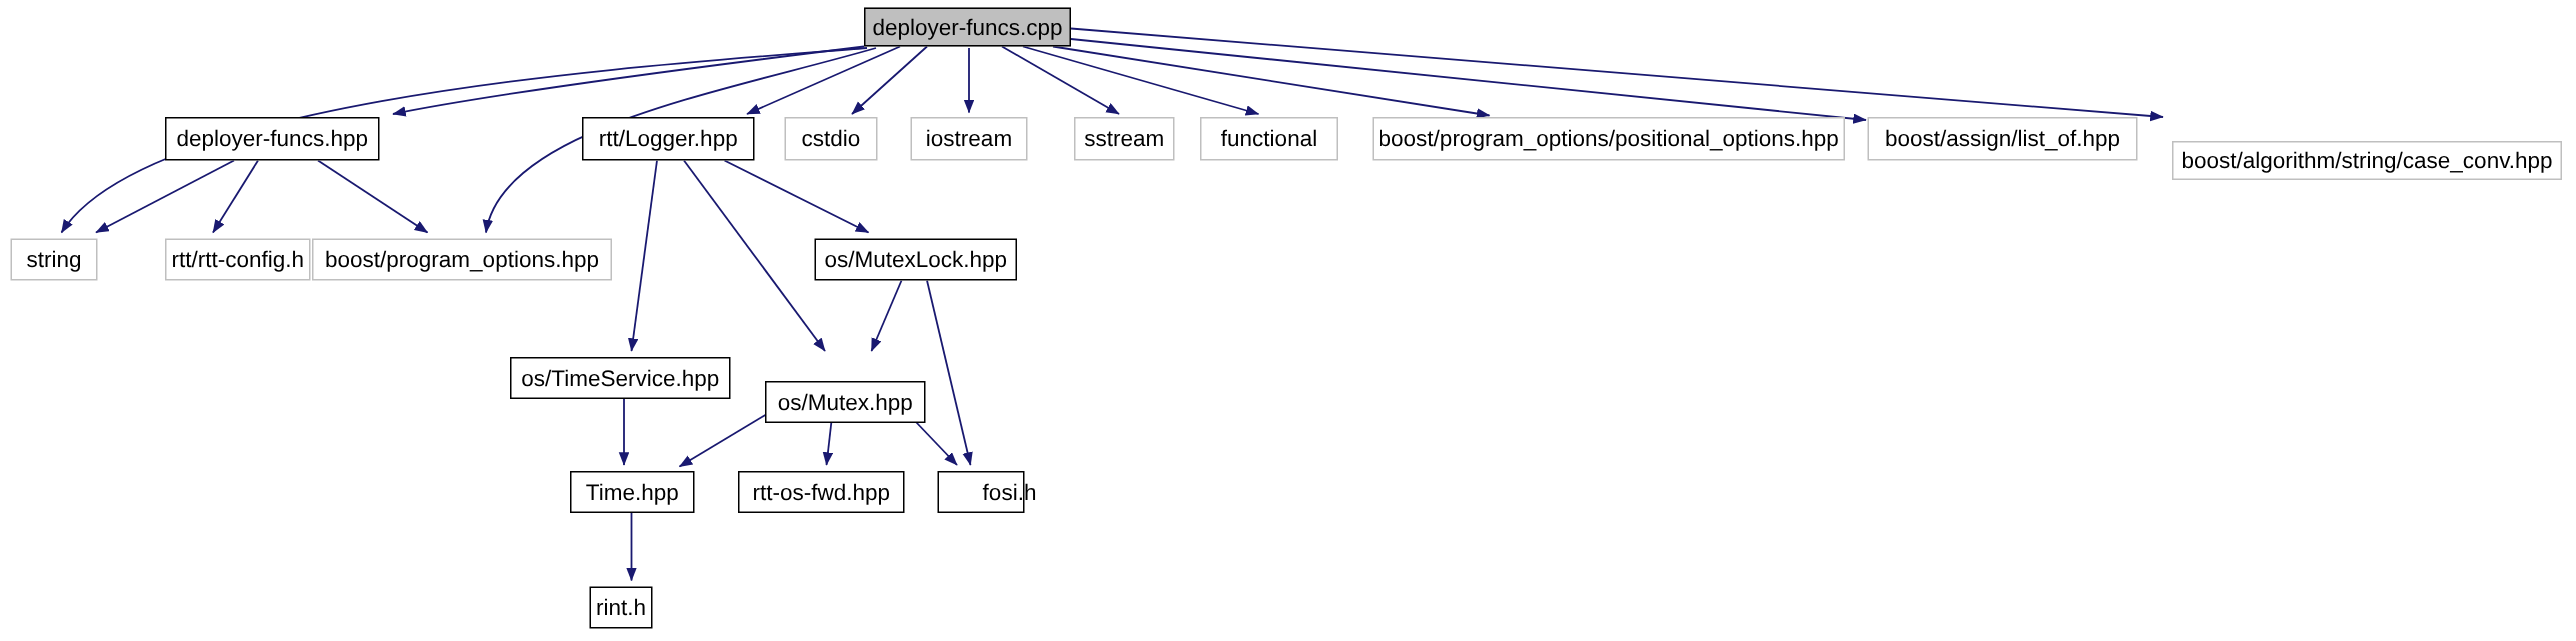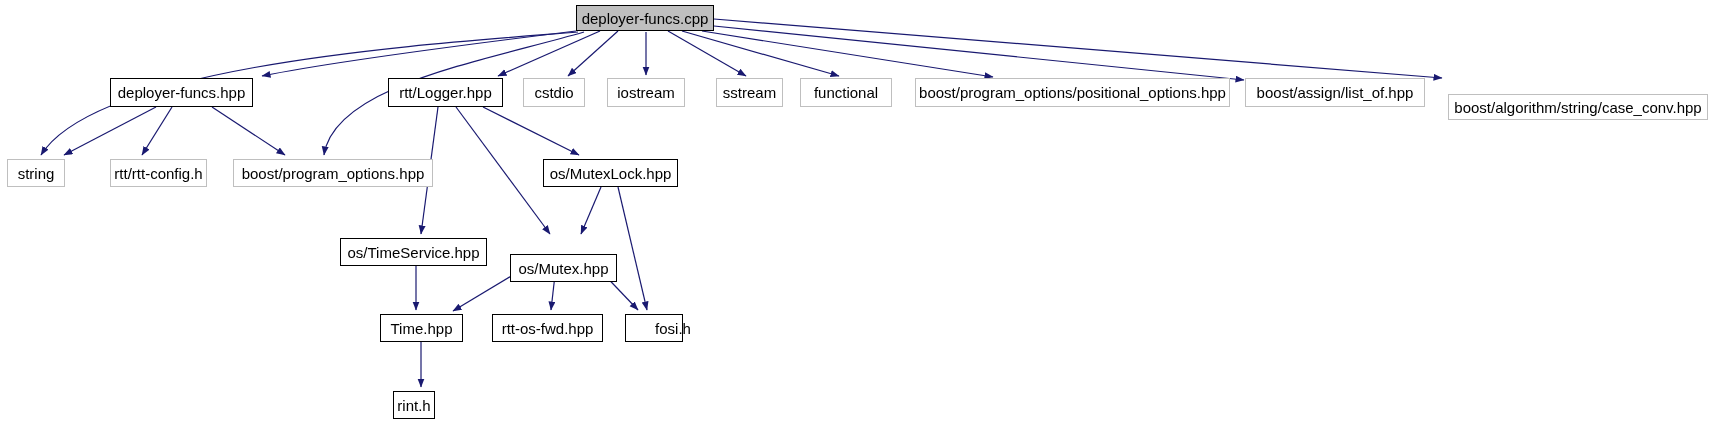--- a/index.html
+++ b/index.html
@@ -91,21 +91,21 @@
     </div>
     <div class="node plain" style="left: 1448px; top: 94px; width: 260px; height: 26px;">
       <span>boost/algorithm/string/case_conv.hpp</span>
     </div>
     <div class="node plain" style="left: 7px; top: 159px; width: 58px; height: 28px;">
       <span>string</span>
     </div>
     <div class="node plain" style="left: 87px; top: 159px; width: 97px; height: 28px; margin-left: 23px;">
       <span>rtt/rtt-config.h</span>
     </div>
-    <div class="node plain" style="left: 233px; top: 159px; width: 200px; height: 28px;">
+    <div class="node plain" style="left: 208px; top: 159px; width: 200px; height: 28px;">
       <span>boost/program_options.hpp</span>
     </div>
     <div class="node linked" style="left: 543px; top: 159px; width: 135px; height: 28px;">
       <span>os/MutexLock.hpp</span>
     </div>
     <div class="node linked" style="left: 340px; top: 238px; width: 147px; height: 28px;">
       <span>os/TimeService.hpp</span>
     </div>
     <div class="node linked" style="left: 510px; top: 238px; width: 107px; height: 28px; margin-top: 16px;">
       <span>os/Mutex.hpp</span>

